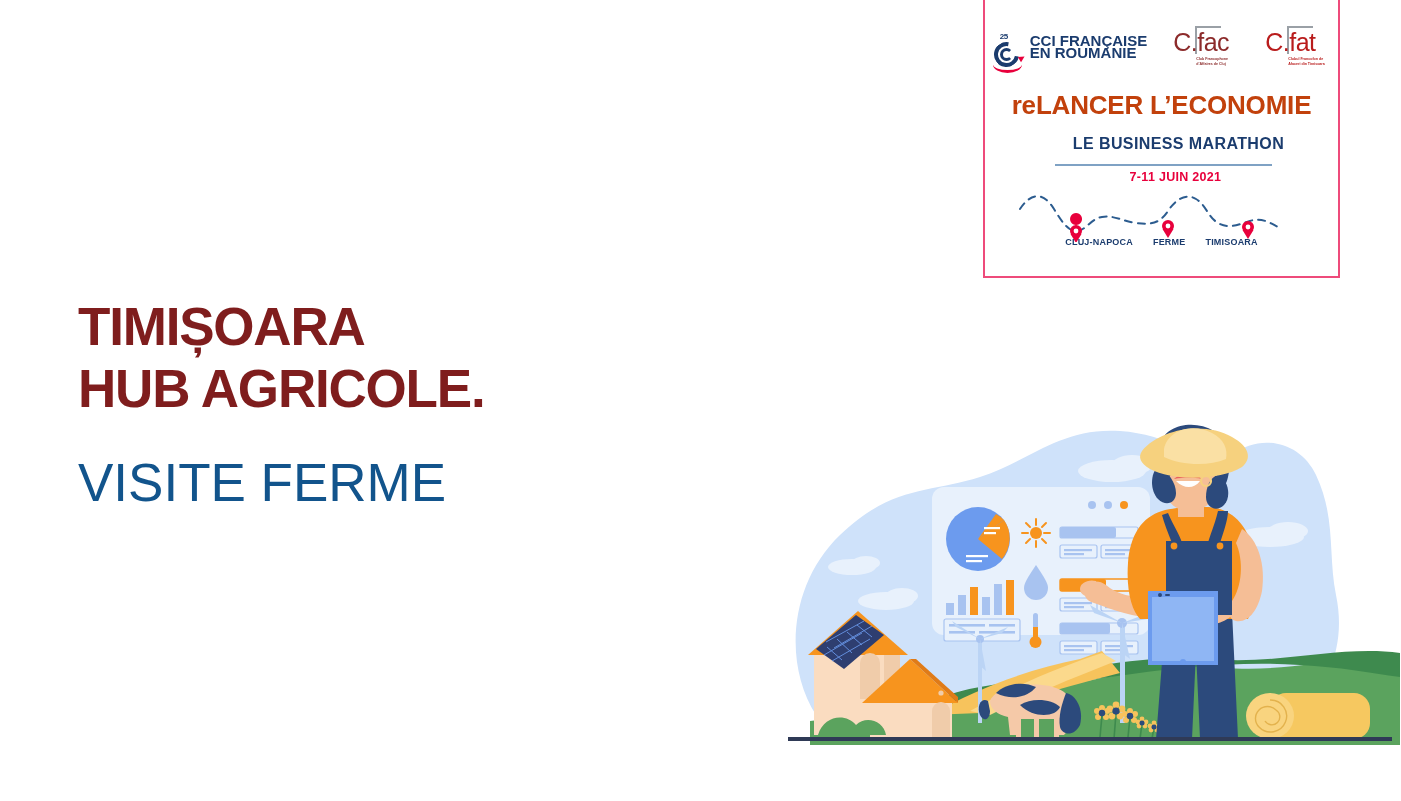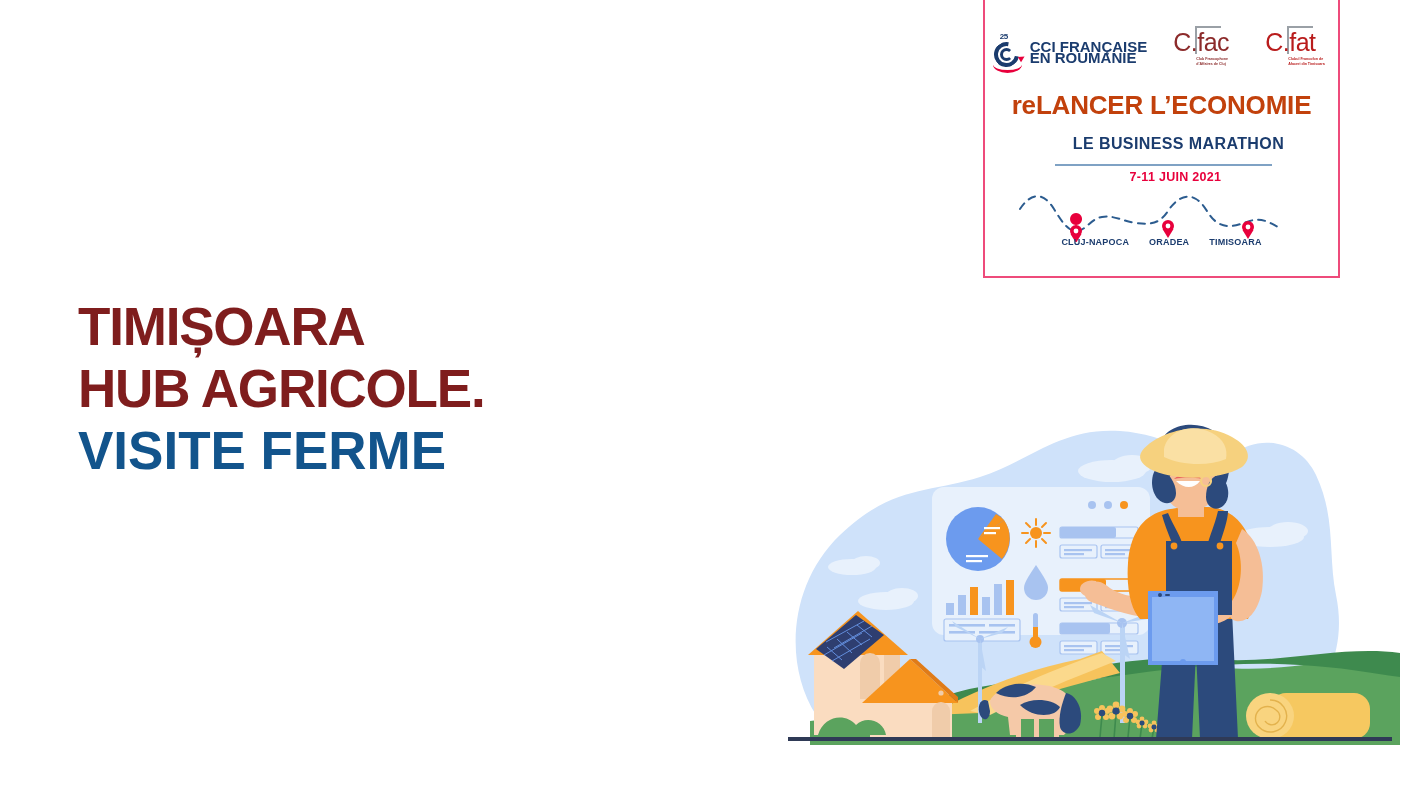--- a/index.html
+++ b/index.html
@@ -26,21 +26,21 @@
     position: absolute;
     left: 0; top: 36px; width: 100%;
     height: 48px;
     display: flex;
     align-items: center;
     justify-content: center;
     gap: 26px;
   }
 
   
-  .cci-lockup { display: flex; align-items: center; gap: 4px; }
+  .cci-lockup { display: flex; align-items: flex-start; gap: 4px; }
   .cci-mark { position: relative; width: 34px; height: 34px; }
   .cci-25 {
     position: absolute; left: 8px; top: -3px;
     font-size: 8px; font-weight: bold; color: #1B3C6E;
     letter-spacing: -0.5px;
   }
   .cci-ring {
     position: absolute; left: 2px; top: 7px;
     width: 25px; height: 25px;
     border-radius: 50%;
@@ -163,21 +163,21 @@
     position: absolute;
     left: 78px; top: 296px;
     width: 620px;
   }
   .hl-line {
     font-size: 53px;
     line-height: 62px;
     letter-spacing: -1.2px;
   }
   .hl-red { color: #7f1d1d; font-weight: bold; }
-  .hl-blue { color: #12548C; font-weight: 700; letter-spacing: 0px; }
+  .hl-blue { color: #12548C; font-weight: 400; letter-spacing: 0px; margin-top: 32px; }
 
   
   #illustration {
     position: absolute;
     left: 780px; top: 415px;
     width: 620px; height: 360px;
   }
 </style>
 </head>
 <body>
@@ -240,21 +240,21 @@
     </g>
     <g fill="#E8003C">
       <circle cx="238" cy="40" r="6"></circle>
       <path d="M232.5,43 L238,52 L243.5,43 Z"></path>
       <circle cx="238" cy="40" r="2.4" fill="#ffffff"></circle>
     </g>
   </svg>
 
   <div id="card-cities">
     <div class="city-label">CLUJ-NAPOCA</div>
-    <div class="city-label">ORADEA</div>
+    <div class="city-label">FERME</div>
     <div class="city-label">TIMISOARA</div>
   </div>
 </div>
 
 <div id="headline-block">
   <div class="hl-line hl-red">TIMIȘOARA</div>
   <div class="hl-line hl-red">HUB AGRICOLE.</div>
   <div class="hl-line hl-blue">VISITE FERME</div>
 </div>
 

